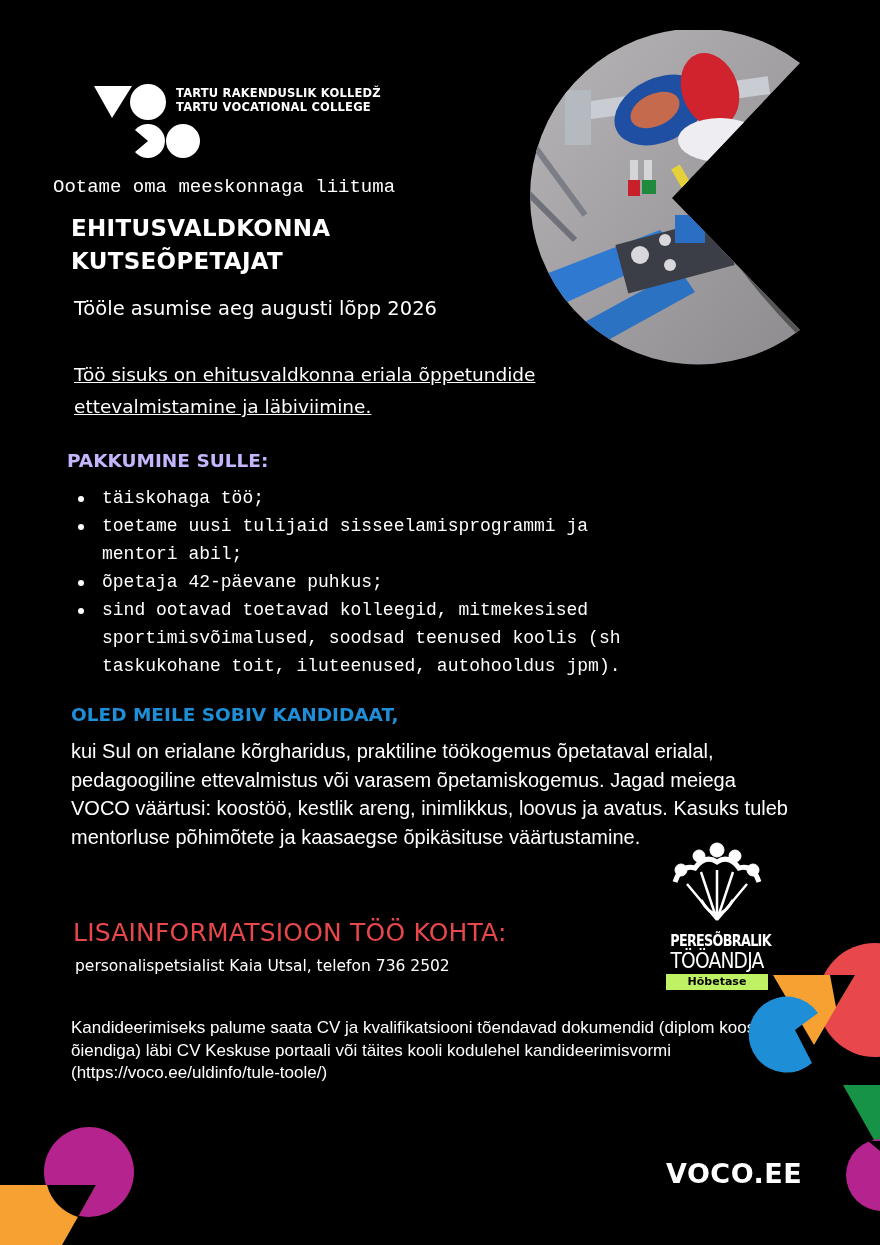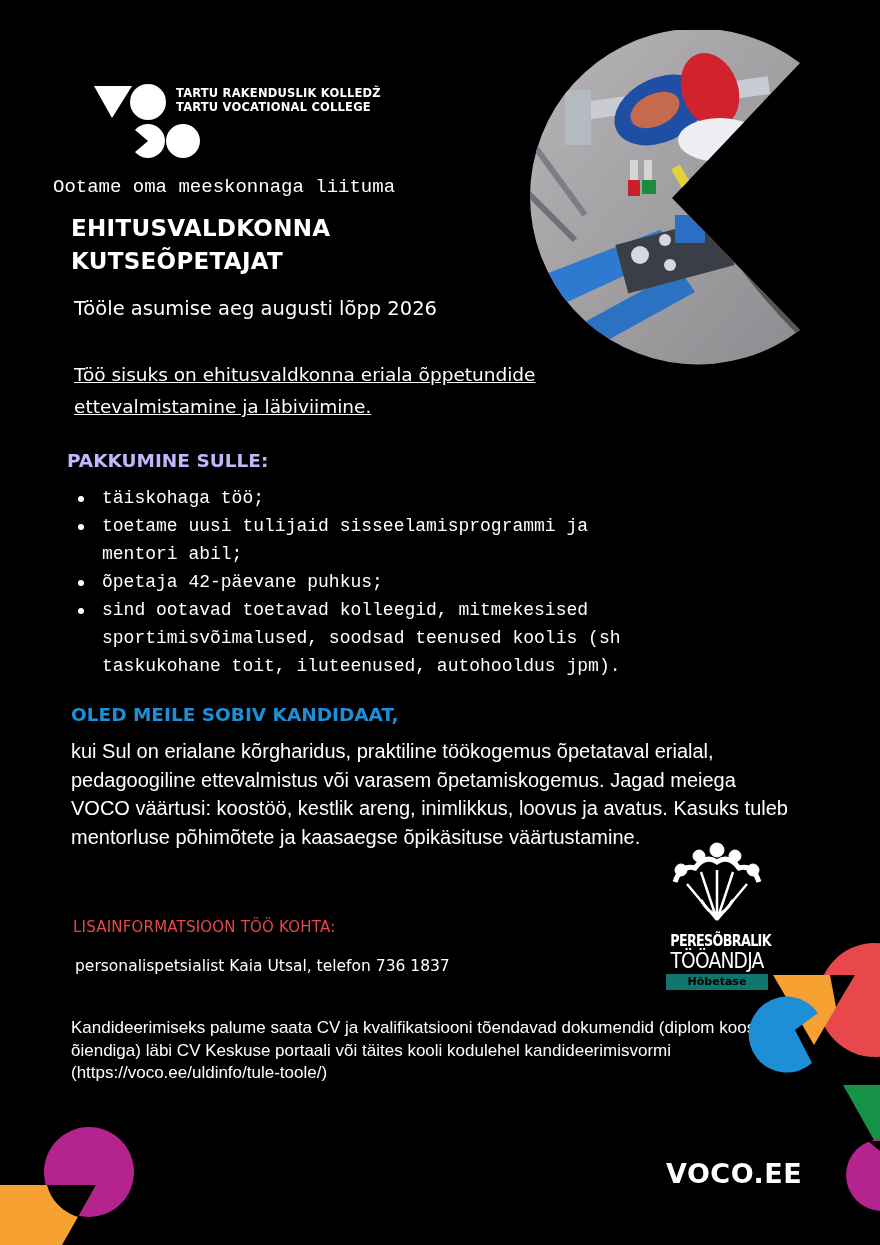--- a/index.html
+++ b/index.html
@@ -10,28 +10,28 @@
   .intro { left: 53px; top: 176px; font-family: Liberation Mono, monospace; font-size: 19px; }
   .title { left: 71px; top: 212px; font-family: "DejaVu Sans", sans-serif; font-weight: bold; font-size: 23px; line-height: 33px; letter-spacing: 0.3px; }
   .start { left: 74px; top: 297px; font-family: "DejaVu Sans", sans-serif; font-size: 19.5px; }
   .desc { left: 74px; top: 359px; width: 540px; font-family: "DejaVu Sans", sans-serif; font-size: 18.5px; line-height: 32px; text-decoration: underline; }
   .h-orange { left: 67px; top: 450px; font-family: "DejaVu Sans", sans-serif; font-weight: bold; font-size: 18.5px; color: #c4b5fd; }
   .bullets { left: 76px; top: 484px; width: 560px; font-family: Liberation Mono, monospace; font-size: 18px; line-height: 28px; list-style: none; }
   .bullets li { position: relative; padding-left: 26px; }
   .bullets li::before { content: ""; position: absolute; left: 2px; top: 12px; width: 6px; height: 6px; border-radius: 50%; background: #fff; }
   .h-blue { left: 71px; top: 704px; font-family: "DejaVu Sans", sans-serif; font-weight: bold; font-size: 18.5px; color: #1e8fd6; }
   .req { left: 71px; top: 737px; width: 720px; font-family: "Liberation Sans", sans-serif; font-size: 20px; line-height: 28.5px; }
-  .h-red { left: 73px; top: 918px; font-family: "DejaVu Sans", sans-serif; font-size: 15px; color: #e8474b; letter-spacing: 0.2px; }
+  .h-red { left: 73px; top: 918px; font-family: "DejaVu Sans", sans-serif; font-size: 25px; color: #e8474b; letter-spacing: 0.2px; }
   .contact { left: 75px; top: 957px; font-family: "DejaVu Sans", sans-serif; font-size: 15.5px; }
   .apply { left: 71px; top: 1017px; width: 690px; font-family: "Liberation Sans", sans-serif; font-size: 17px; line-height: 22.5px; }
   .site { left: 666px; top: 1158px; font-family: "DejaVu Sans", sans-serif; font-weight: bold; font-size: 27px; letter-spacing: 0.5px; }
   .award { left: 662px; top: 840px; width: 110px; text-align: center; }
   .award .a1 { font-family: "DejaVu Sans", sans-serif; font-weight: bold; font-size: 15px; letter-spacing: -0.8px; transform: scaleX(0.85); display: block; margin-top: 2px; }
   .award .a2 { font-family: "DejaVu Sans", sans-serif; font-size: 22px; letter-spacing: -1px; transform: scaleX(0.85); display: block; line-height: 22px; }
-  .award .a3 { display: block; width: 102px; margin: 2px auto 0; background: #0f766e; color: #000; font-family: "DejaVu Sans", sans-serif; font-weight: bold; font-size: 11px; line-height: 16px; }
+  .award .a3 { display: block; width: 102px; margin: 2px auto 0; background: #bef264; color: #000; font-family: "DejaVu Sans", sans-serif; font-weight: bold; font-size: 11px; line-height: 16px; }
 </style>
 </head>
 <body>
 
 <svg class="abs" style="left:90px;top:82px" width="112" height="80">
   <polygon points="4,4 42,4 22,36" fill="#fff"></polygon>
   <circle cx="58" cy="20" r="18" fill="#fff"></circle>
   <path d="M58,59 L45,48 A17,17 0 1 1 45,70 Z" fill="#fff"></path>
   <circle cx="93" cy="59" r="17" fill="#fff"></circle>
 </svg>
@@ -116,21 +116,21 @@
       <path d="M52,80 L52,30 M52,80 L36,32 M52,80 L68,32 M52,80 L22,44 M52,80 L82,44" fill="none" stroke-width="2.5"></path>
       <path d="M36,60 Q52,88 68,60" fill="none" stroke-width="3"></path>
     </g>
   </svg>
   <span class="a1">PERESÕBRALIK</span>
   <span class="a2">TÖÖANDJA</span>
   <span class="a3">Hõbetase</span>
 </div>
 
 <div class="abs h-red">LISAINFORMATSIOON TÖÖ KOHTA:</div>
-<div class="abs contact">personalispetsialist Kaia Utsal, telefon 736 1837</div>
+<div class="abs contact">personalispetsialist Kaia Utsal, telefon 736 2502</div>
 
 <div class="abs apply">
   <div>Kandideerimiseks palume saata CV ja kvalifikatsiooni tõendavad dokumendid (diplom koos õiendiga) läbi CV Keskuse portaali või täites kooli kodulehel kandideerimisvormi (https://voco.ee/uldinfo/tule-toole/)</div>
 </div>
 
 <div class="abs site">VOCO.EE</div>
 
 <svg class="abs" style="left:740px;top:905px" width="140" height="340">
 
   <circle cx="135" cy="95" r="57" fill="#e8474b"></circle>

